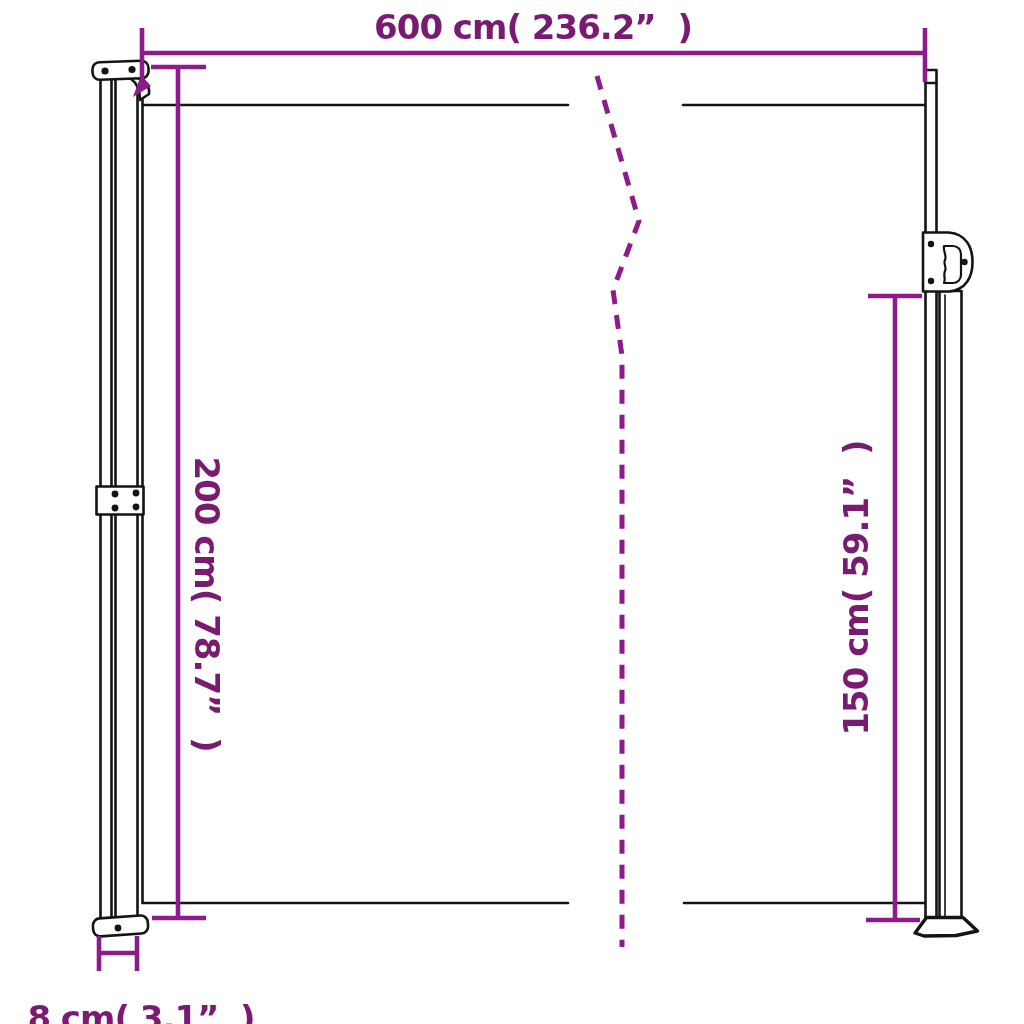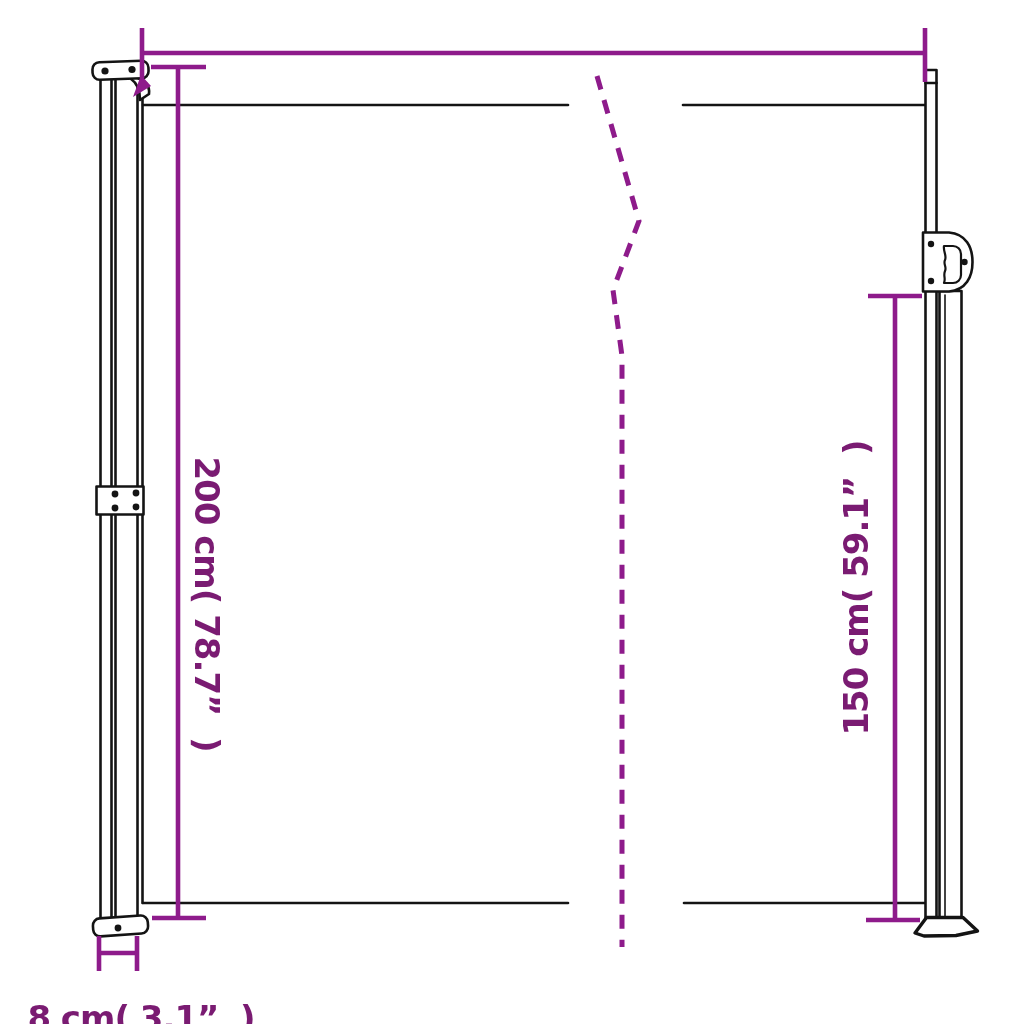--- a/index.html
+++ b/index.html
@@ -121,19 +121,20 @@
       </g>
 
       <g>
         <line x1="99" y1="953" x2="137" y2="953"></line>
         <line x1="99" y1="936" x2="99" y2="971"></line>
         <line x1="137" y1="936" x2="137" y2="971"></line>
       </g>
     </g>
   </svg>
 
+  <div class="dim-label" style="left: 533px; top: 27px; color: rgb(122, 27, 114);">600 cm( 236.2”  )</div>
 
   <div class="dim-label rot-cw" style="left: 207px; top: 604px; color: rgb(122, 27, 114);">200 cm( 78.7”  )</div>
 
   <div class="dim-label rot-ccw" style="left: 856px; top: 588px; color: rgb(122, 27, 114);">150 cm( 59.1”  )</div>
 
   <div class="dim-label" style="left: 141px; top: 1018px; color: rgb(122, 27, 114);">8 cm( 3.1”  )</div>
 </div>
 
 </body></html>

